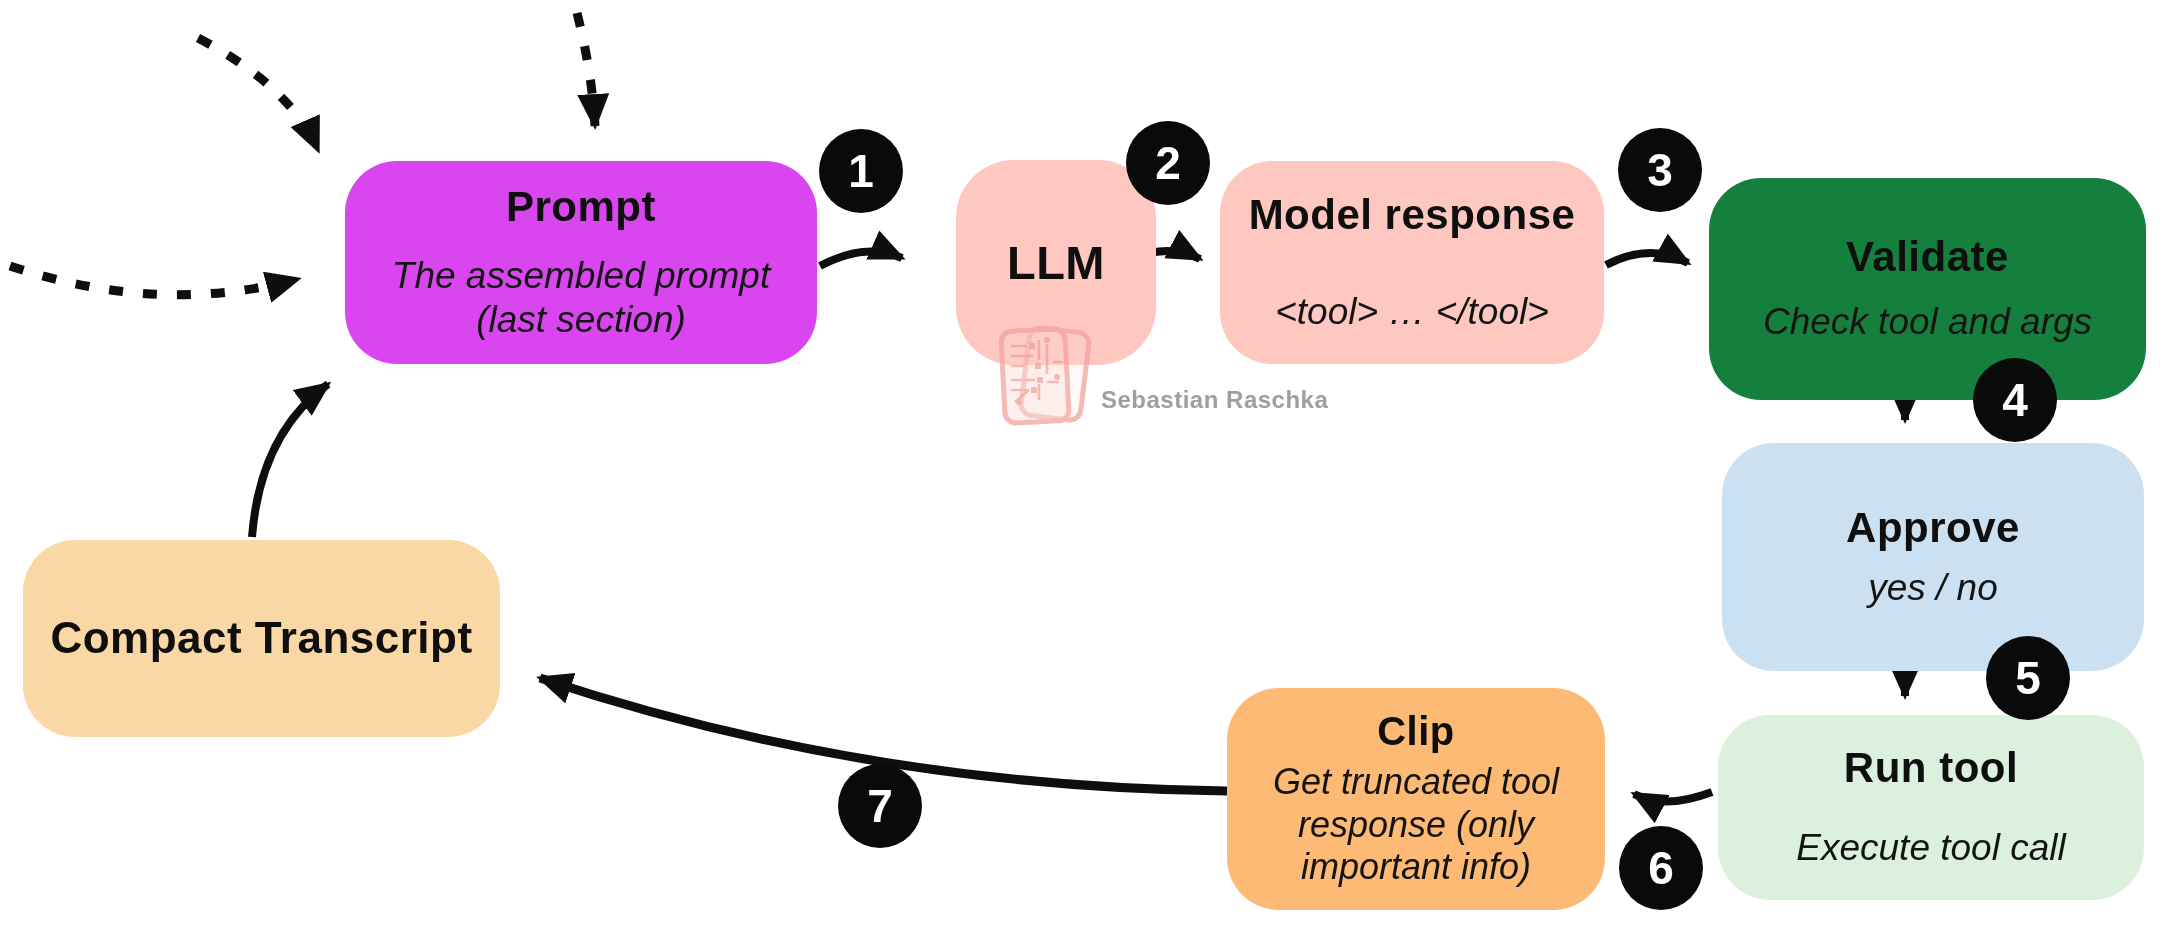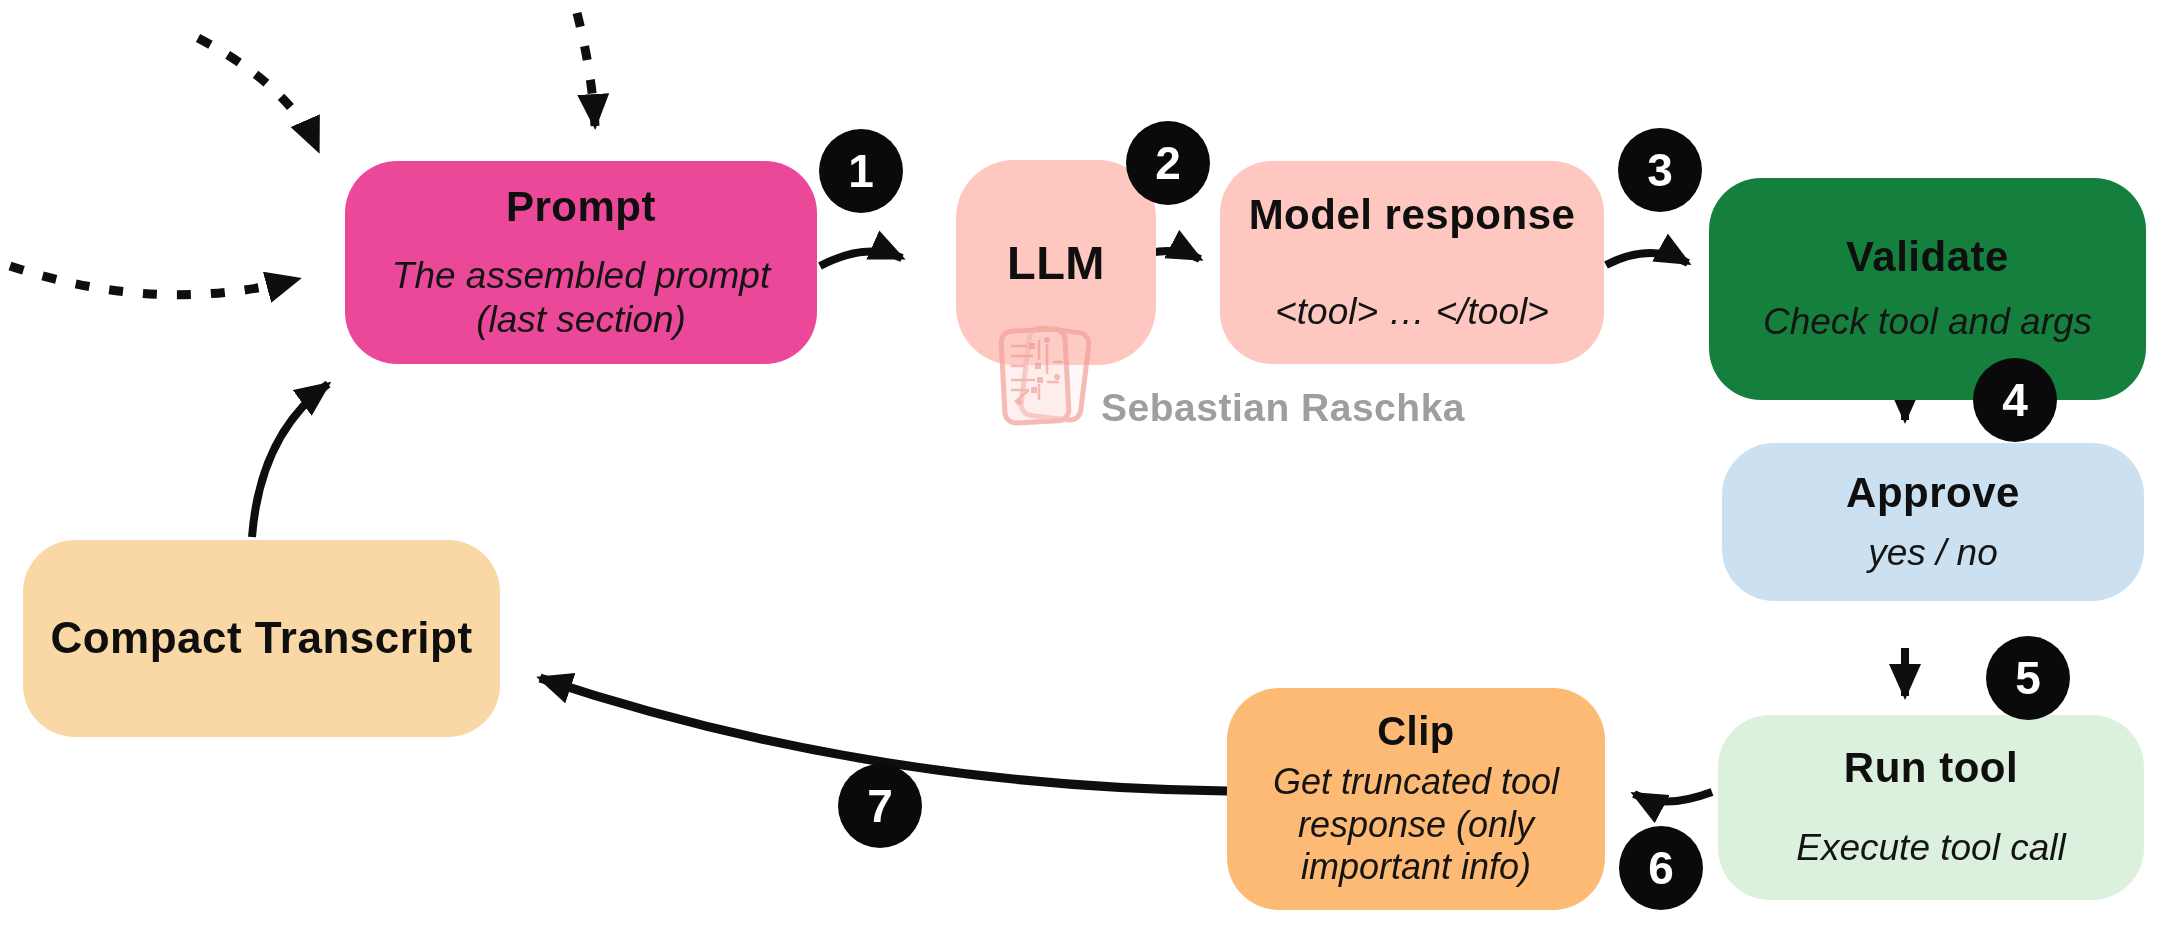--- a/index.html
+++ b/index.html
@@ -7,47 +7,47 @@
     position:relative;width:2172px;height:927px;background:#ffffff;overflow:hidden;
     font-family:"Liberation Sans", sans-serif;color:#131313;
   }
   .edges{position:absolute;left:0;top:0;width:2172px;height:927px;}
   .node{
     position:absolute;display:flex;flex-direction:column;align-items:center;justify-content:center;
     text-align:center;border-radius:52px;
   }
   .node-title{font-weight:700;font-size:42px;line-height:1.1;color:#0f0f0f;letter-spacing:.5px;}
   .node-subtitle{font-style:italic;font-size:37px;line-height:1.18;white-space:pre-line;color:#141414;}
-  .node-prompt{left:345px;top:161px;width:472px;height:203px;background:#ec4899;gap:24px;}
+  .node-prompt{left:345px;top:161px;width:472px;height:203px;background:#d946ef;gap:24px;}
   .node-llm{left:920px;top:160px;width:200px;height:205px;background:#FEC8C0;border-radius:58px;margin-left:36px;}
   .node-llm .node-title{font-size:47px;}
   .node-model{left:1220px;top:161px;width:384px;height:203px;background:#FEC8C0;gap:52px;}
   .node-validate{left:1709px;top:178px;width:437px;height:222px;background:#15803d;gap:20px;text-align:right;}
-  .node-approve{left:1722px;top:443px;width:422px;height:158px;background:#CBE1F1;gap:15px;}
+  .node-approve{left:1722px;top:443px;width:422px;height:228px;background:#CBE1F1;gap:15px;}
   .node-runtool{left:1718px;top:715px;width:426px;height:185px;background:#DBF1DE;gap:35px;}
   .node-clip{left:1227px;top:688px;width:378px;height:222px;background:#fdba74;gap:8px;}
   .node-clip .node-title{font-size:40px;}
   .node-clip .node-subtitle{font-size:36px;}
   .node-ct{left:23px;top:540px;width:477px;height:197px;background:#FAD8A6;gap:28px;}
   .node-ct .node-title{font-size:44px;}
   .badge{
     position:absolute;width:84px;height:84px;border-radius:50%;background:#0A0A0A;
     color:#ffffff;font-weight:700;font-size:46px;display:flex;align-items:center;justify-content:center;
   }
   .badge-1{left:819px;top:129px;}
   .badge-2{left:1126px;top:121px;}
   .badge-3{left:1618px;top:128px;}
   .badge-4{left:1973px;top:358px;}
   .badge-5{left:1986px;top:636px;}
   .badge-6{left:1619px;top:826px;}
   .badge-7{left:838px;top:764px;}
   .watermark{position:absolute;left:995px;top:322px;width:460px;height:120px;pointer-events:none;}
   .watermark-logo{position:absolute;left:0;top:0;width:100px;height:112px;opacity:.75;}
   .watermark-text{
-    position:absolute;left:106px;top:64px;font-weight:700;font-size:39px;color:#9E9E9E;letter-spacing:.5px;white-space:nowrap;
+    position:absolute;left:106px;top:64px;font-weight:700;font-size:24px;color:#9E9E9E;letter-spacing:.5px;white-space:nowrap;
   }
 </style>
 </head>
 <body>
 
 <div class="canvas">
 
   <svg class="edges" viewBox="0 0 2172 927" xmlns="http://www.w3.org/2000/svg">
     <defs>
       <marker id="ah" markerUnits="userSpaceOnUse" markerWidth="40" markerHeight="34" refX="32" refY="16" orient="auto">

